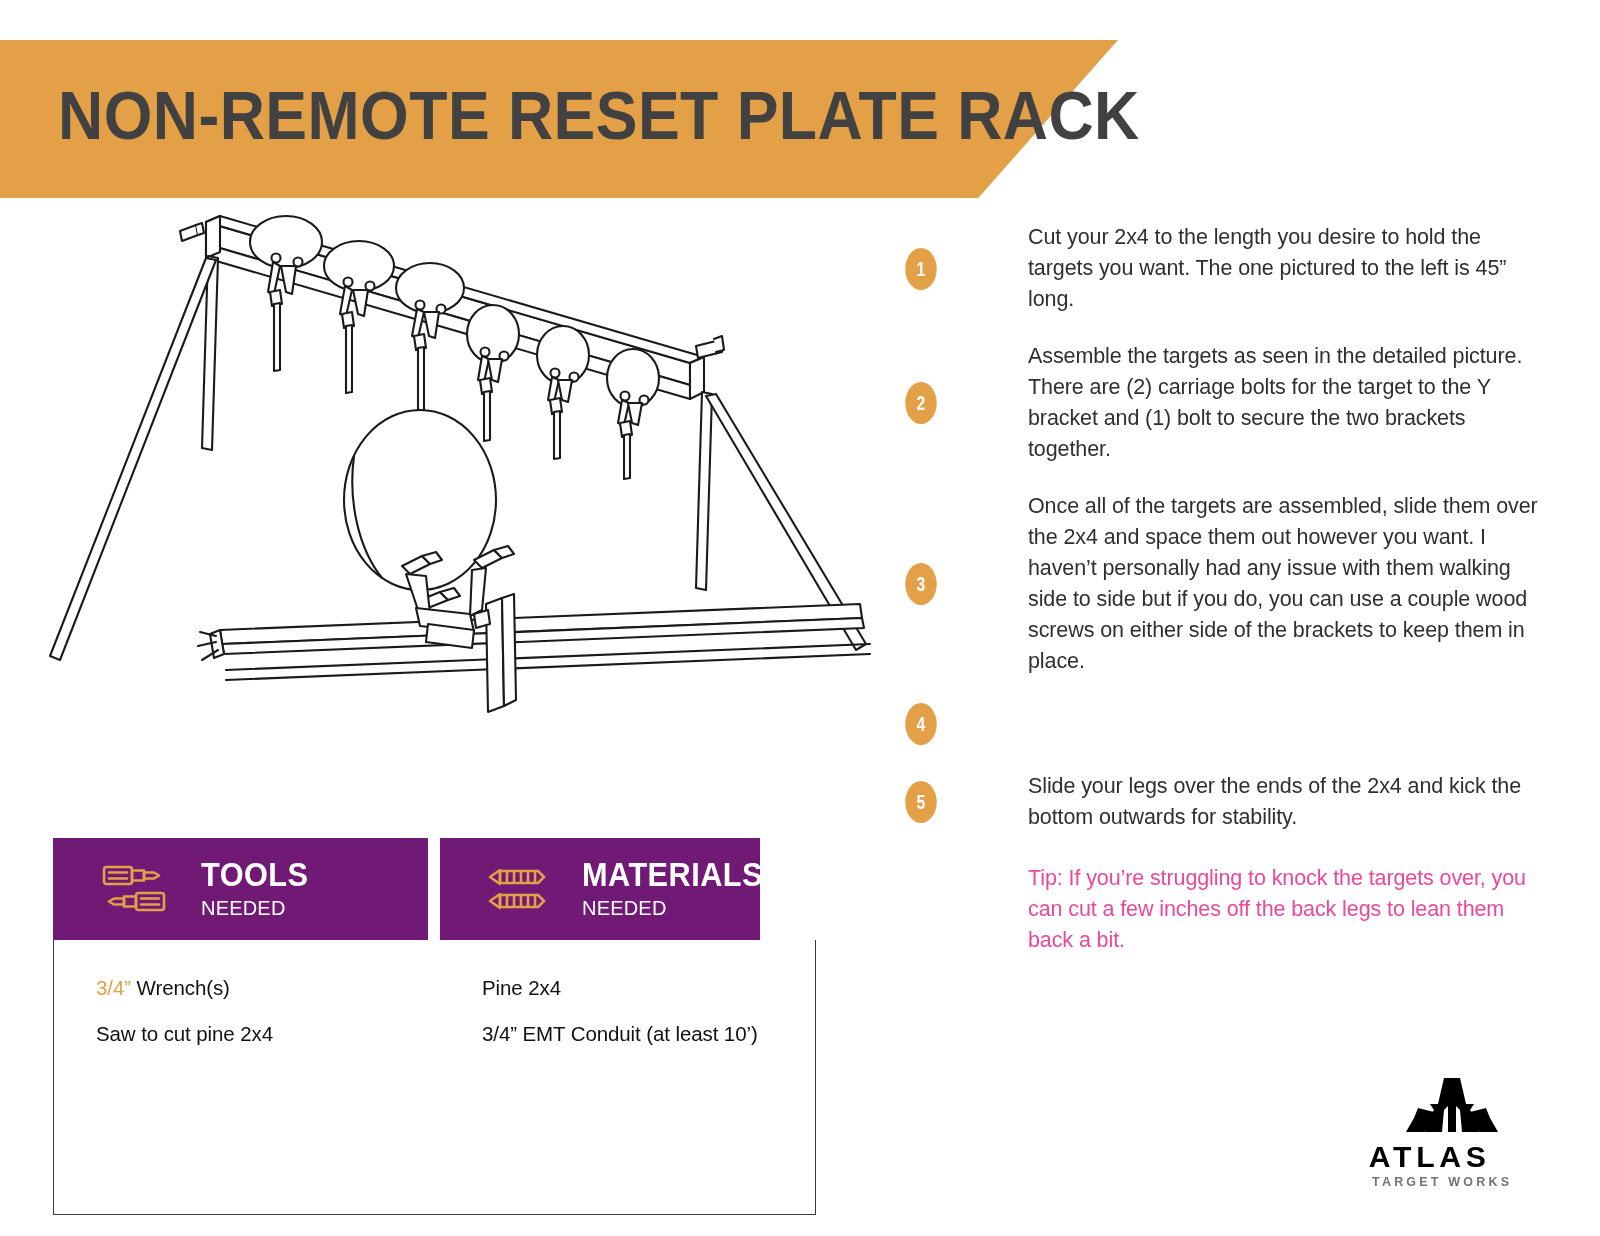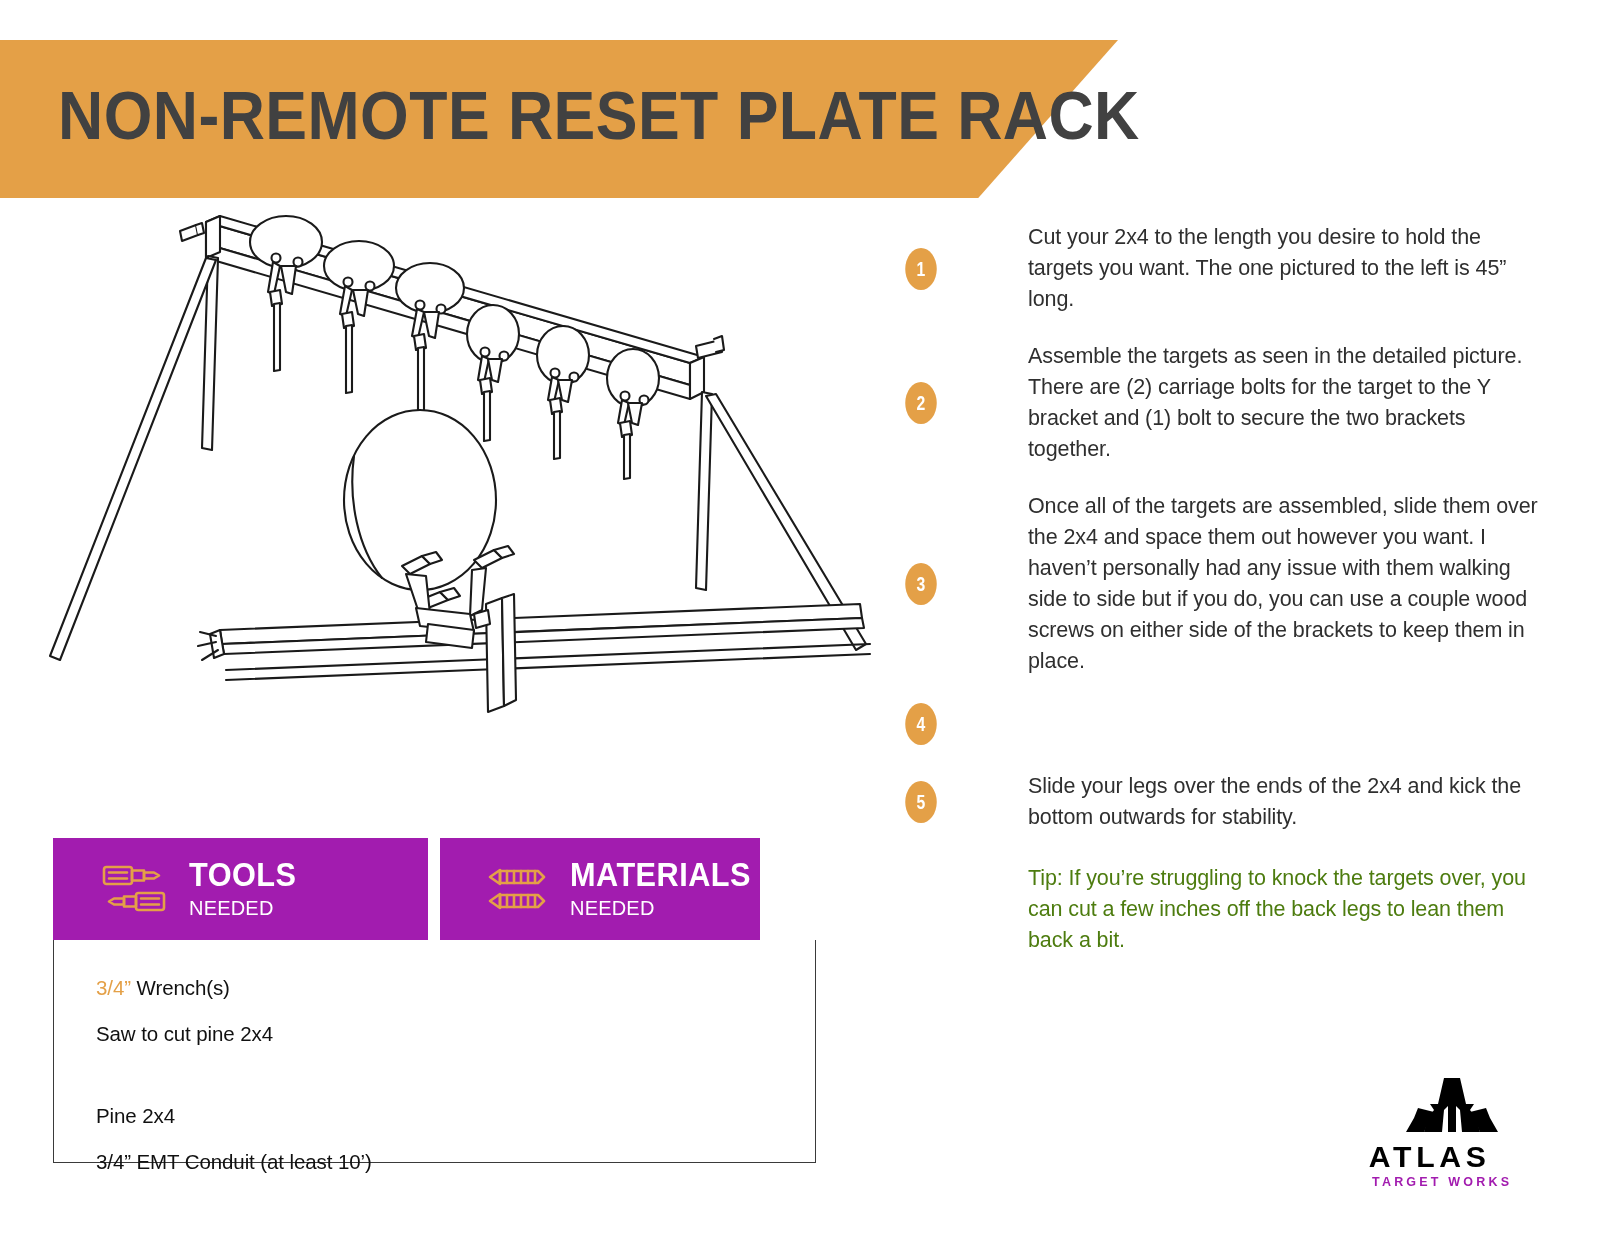--- a/index.html
+++ b/index.html
@@ -92,41 +92,42 @@
     line-height: 31px;
     color: #2f2f2f;
     letter-spacing: -0.1px;
   }
   .tip-block {
     margin-left: 128px;
     margin-top: 30px;
     width: 512px;
     font-size: 21.5px;
     line-height: 31px;
-    color: #4d7c0f;
+    color: #ec4899;
     letter-spacing: -0.1px;
   }
 
   
   .panel {
     position: absolute;
     left: 53px;
     top: 838px;
     width: 763px;
   }
   .panel-headers {
     display: flex;
     gap: 12px;
   }
   .panel-head {
-    background: #a21caf;
+    background: #701a75;
     height: 102px;
     display: flex;
     align-items: center;
     box-sizing: border-box;
+    gap: 12px;
   }
   .panel-head.tools { width: 375px; padding-left: 40px; }
   .panel-head.materials { width: 320px; padding-left: 34px; }
   .head-icon {
     width: 82px;
     flex: 0 0 auto;
     display: flex;
     align-items: center;
     justify-content: center;
   }
@@ -144,25 +145,24 @@
   .head-sub {
     font-size: 20px;
     line-height: 26px;
     color: #ffffff;
     margin-top: 4px;
     letter-spacing: 0.2px;
   }
   .panel-body {
     border: 1px solid #3a3a3a;
     border-top: none;
-    height: 223px;
+    height: 275px;
     display: flex;
     box-sizing: border-box;
     background: #ffffff;
-    flex-direction: column;
   }
   .panel-col {
     padding-top: 36px;
     box-sizing: border-box;
   }
   .panel-col.left { width: 387px; padding-left: 42px; }
   .panel-col.right { width: 376px; padding-left: 42px; }
   .panel-item {
     font-size: 20.5px;
     line-height: 24px;
@@ -187,21 +187,21 @@
     font-weight: bold;
     color: #000000;
     letter-spacing: 4.5px;
     margin-top: 2px;
     transform: scaleX(1.04);
   }
   .logo-sub {
     font-size: 12.5px;
     line-height: 14px;
     font-weight: bold;
-    color: #a21caf;
+    color: #737373;
     letter-spacing: 3.2px;
     margin-top: 3px;
   }
 </style>
 </head>
 <body>
 
 <div class="banner"></div>
 <div class="banner-title">NON-REMOTE RESET PLATE RACK</div>
 

